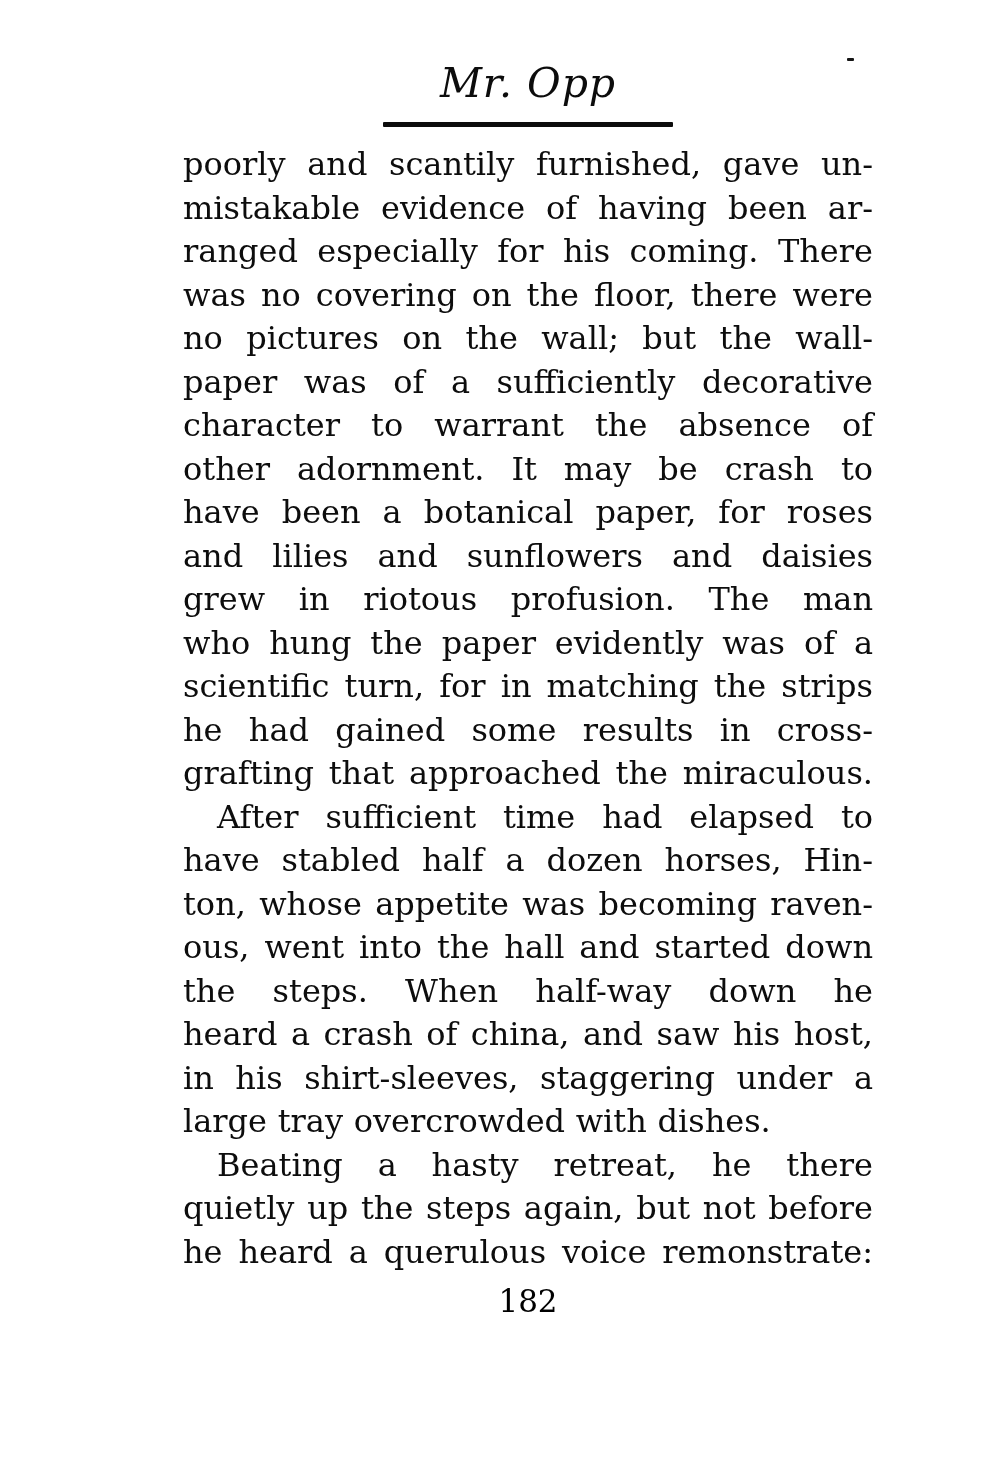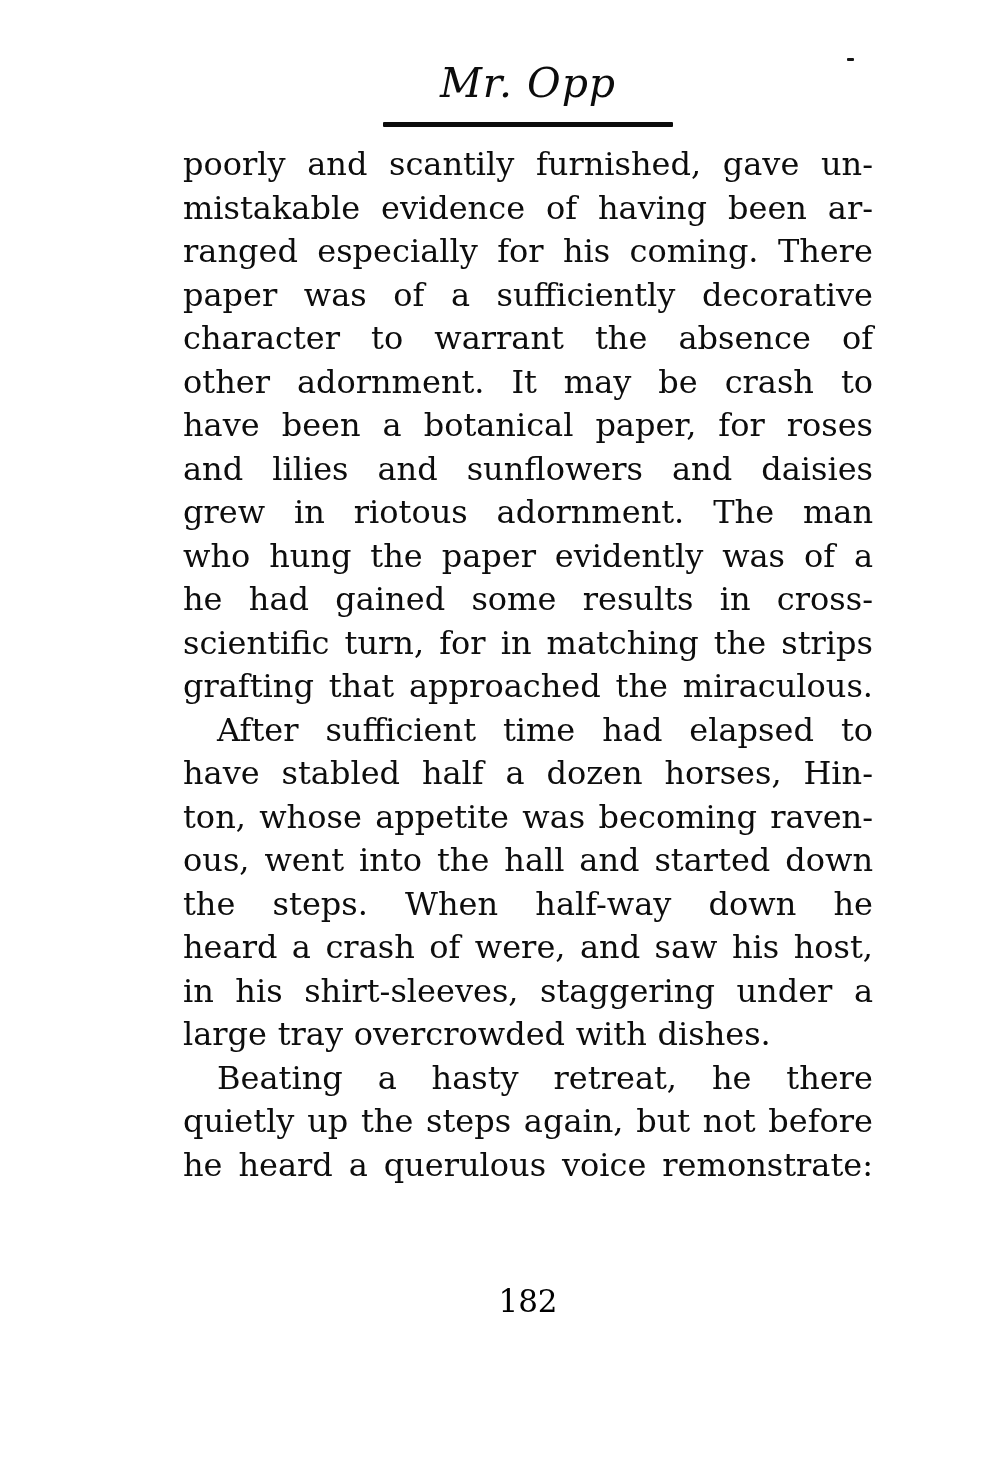--- a/index.html
+++ b/index.html
@@ -96,36 +96,38 @@
 
 <div class="page">
   <div class="artifact-dot"></div>
   <div class="content">
     <div class="running-head">Mr. Opp</div>
     <div class="title-rule"></div>
     <div class="body-text">
         <div class="line">poorly and scantily furnished, gave un-</div>
         <div class="line">mistakable evidence of having been ar-</div>
         <div class="line">ranged especially for his coming.  There</div>
+        <div class="line">was no covering on the floor, there were</div>
+        <div class="line">no pictures on the wall; but the wall-</div>
         <div class="line">paper was of a sufficiently decorative</div>
         <div class="line">character to warrant the absence of</div>
         <div class="line">other adornment.  It may be crash to</div>
         <div class="line">have been a botanical paper, for roses</div>
         <div class="line">and lilies and sunflowers and daisies</div>
-        <div class="line">grew in riotous adornment.  The man</div>
+        <div class="line">grew in riotous profusion.  The man</div>
         <div class="line">who hung the paper evidently was of a</div>
+        <div class="line">scientific turn, for in matching the strips</div>
         <div class="line">he had gained some results in cross-</div>
-        <div class="line">scientific turn, for in matching the strips</div>
         <div class="line">grafting that approached the miraculous.</div>
         <div class="line indent">After sufficient time had elapsed to</div>
         <div class="line">have stabled half a dozen horses, Hin-</div>
         <div class="line">ton, whose appetite was becoming raven-</div>
         <div class="line">ous, went into the hall and started down</div>
         <div class="line">the steps.  When half-way down he</div>
-        <div class="line">heard a crash of were, and saw his host,</div>
+        <div class="line">heard a crash of china, and saw his host,</div>
         <div class="line">in his shirt-sleeves, staggering under a</div>
         <div class="line end">large tray overcrowded with dishes.</div>
         <div class="line indent">Beating a hasty retreat, he there</div>
         <div class="line">quietly up the steps again, but not before</div>
         <div class="line">he heard a querulous voice remonstrate:</div>
       </div>
     <div class="page-number">182</div>
   </div>
 </div>
 

